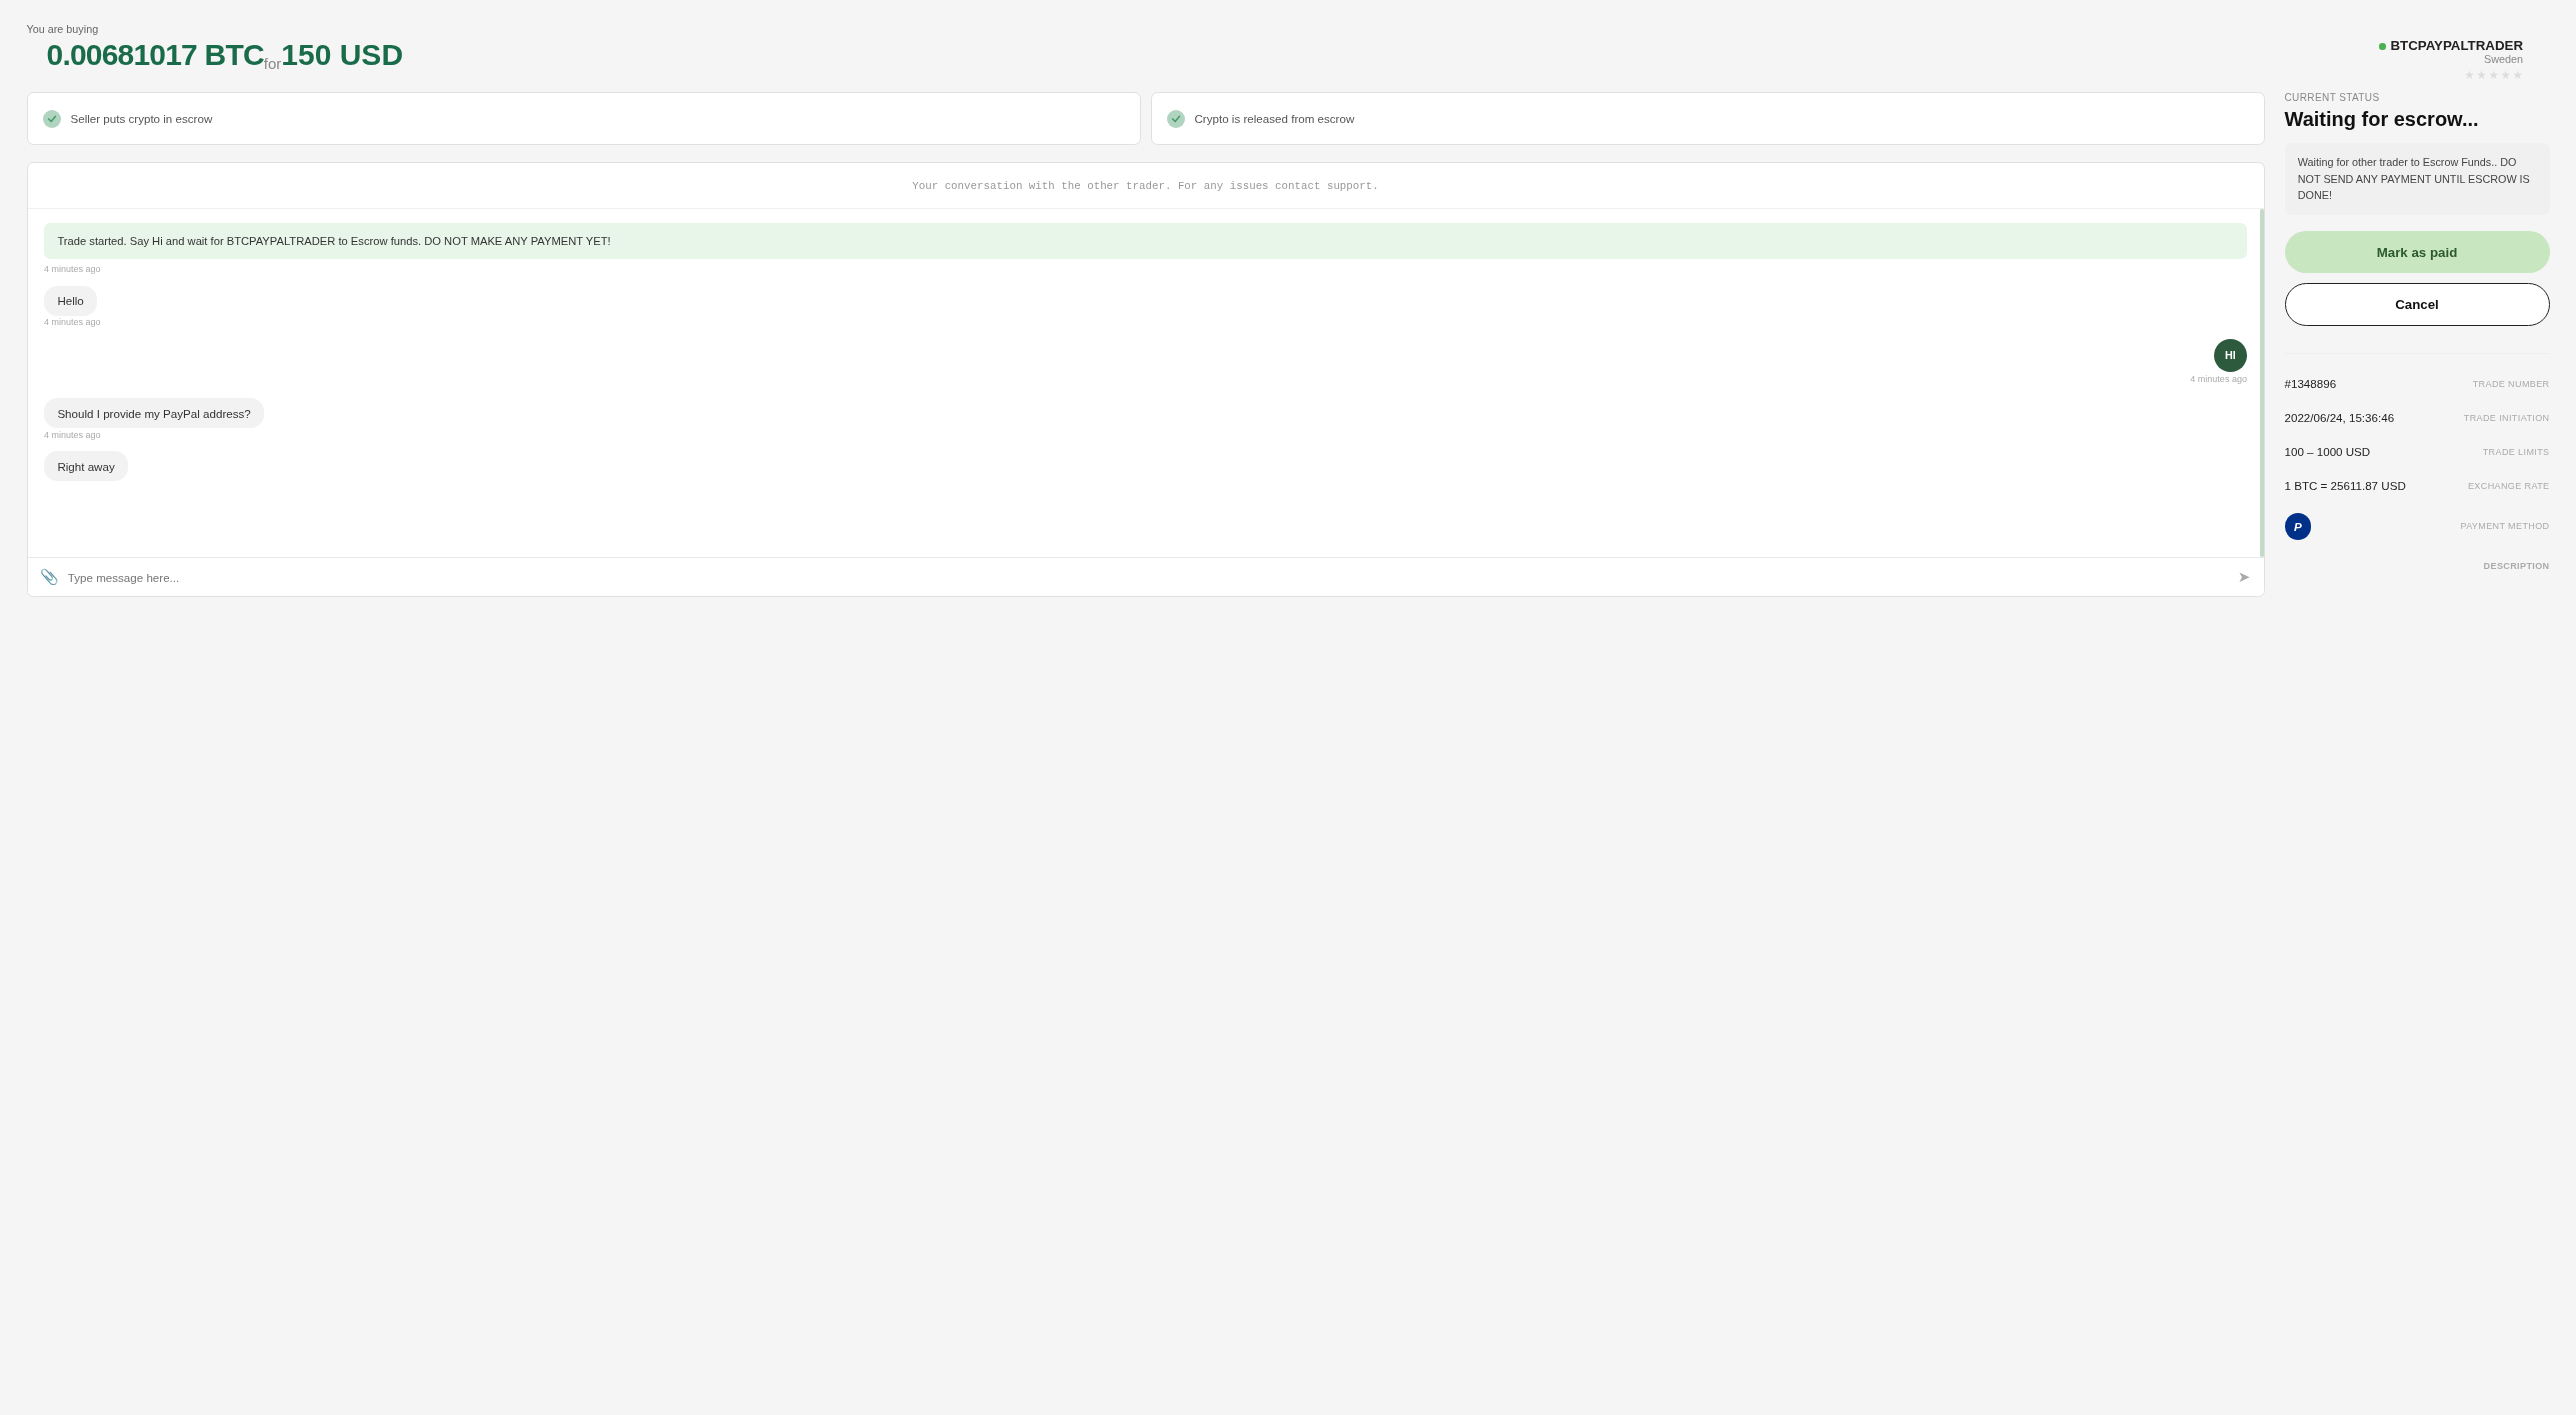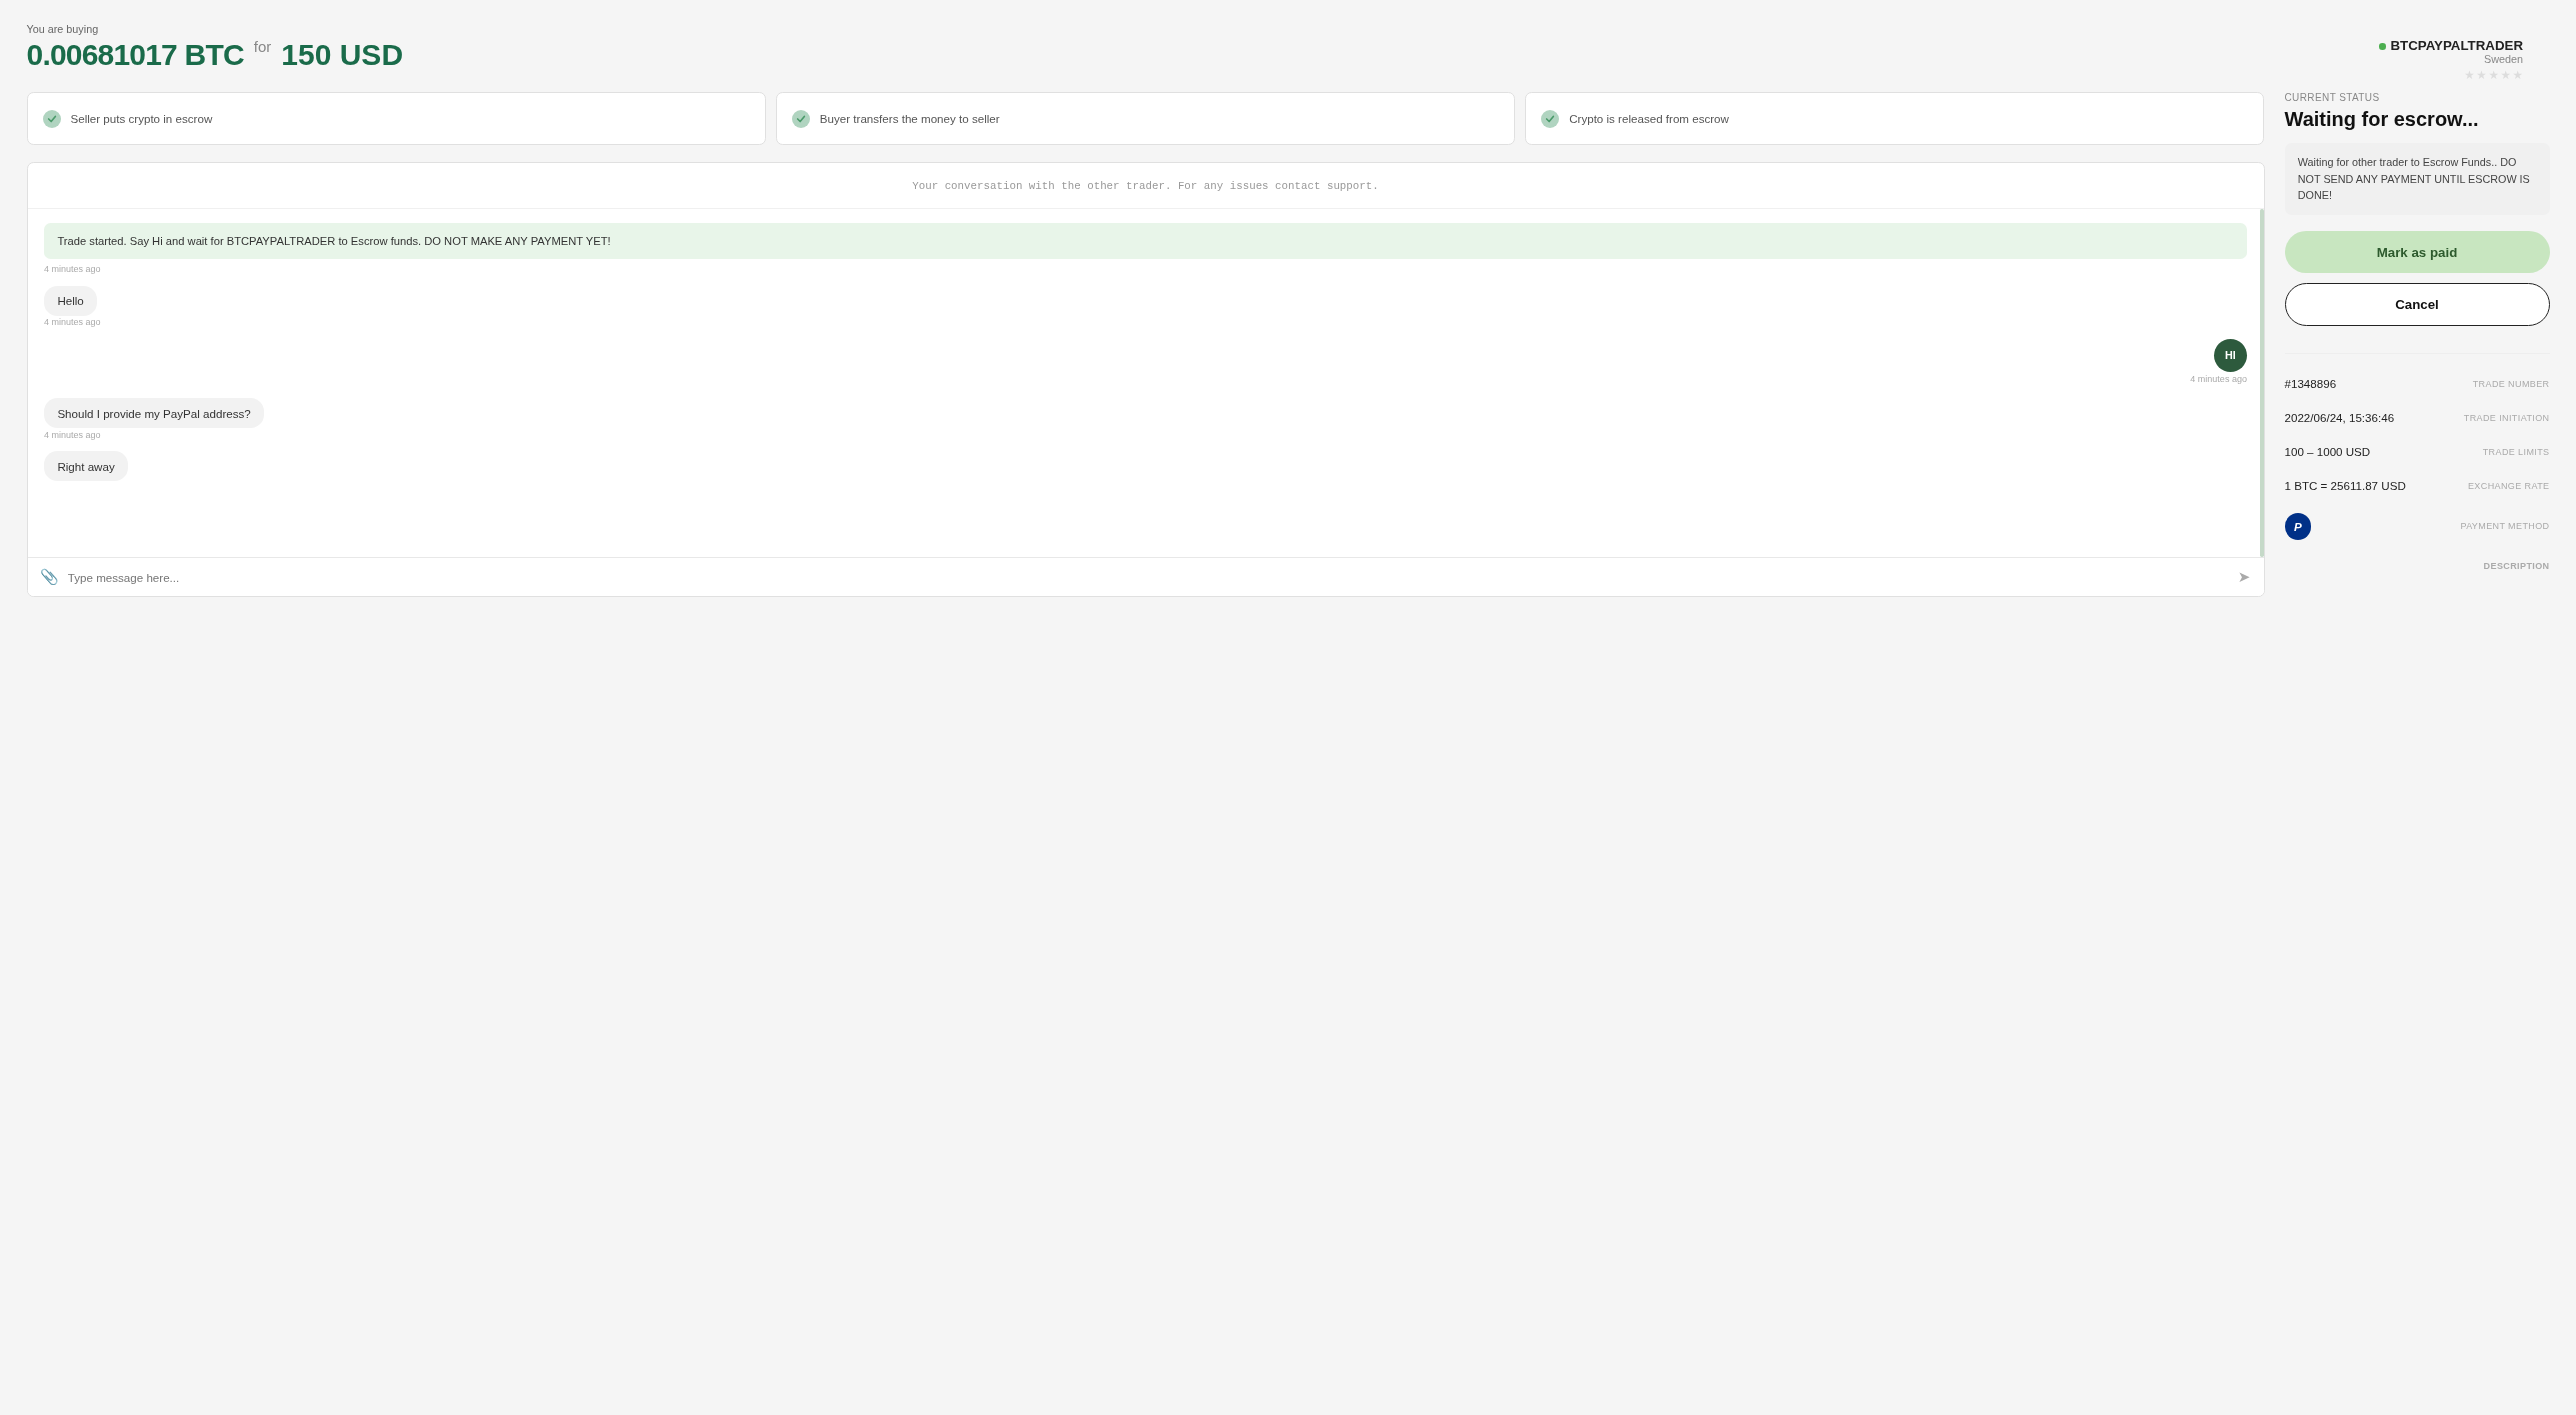--- a/index.html
+++ b/index.html
@@ -16,22 +16,22 @@
     }
 
     .buying-label {
       font-size: 10.8px;
       color: #666;
       margin-bottom: 3.3px;
     }
 
     .buying-amount {
       display: flex;
-      align-items: flex-start;
-      gap: 10px;
+      align-items: flex-end;
+      margin-left: 20px;
     }
 
     .btc-amount {
       font-size: 30px;
       font-weight: 700;
       color: #1a6b4a;
       letter-spacing: -0.8px;
     }
 
     .for-label {
@@ -394,28 +394,20 @@
             </svg>
         </div>
         <span class="step-label">Seller puts crypto in escrow</span>
       </div>
       <div class="step-card">
         <div class="step-check">
           <svg viewBox="0 0 12 12" fill="none">
               <polyline points="2,6 5,9 10,3" stroke="#4a9a6a" stroke-width="2" stroke-linecap="round" stroke-linejoin="round"></polyline>
             </svg>
         </div>
-        <span class="step-label">Buyer transfers the money to seller</span>
-      </div>
-      <div class="step-card">
-        <div class="step-check">
-          <svg viewBox="0 0 12 12" fill="none">
-              <polyline points="2,6 5,9 10,3" stroke="#4a9a6a" stroke-width="2" stroke-linecap="round" stroke-linejoin="round"></polyline>
-            </svg>
-        </div>
         <span class="step-label">Crypto is released from escrow</span>
       </div>
     </div>
 
     <div class="chat-panel">
       <div class="chat-notice">Your conversation with the other trader. For any issues contact support.</div>
       <div class="chat-messages">
         <div class="scroll-indicator"></div>
 
         <div class="system-message">Trade started. Say Hi and wait for BTCPAYPALTRADER to Escrow funds. DO NOT MAKE ANY PAYMENT YET!</div>

